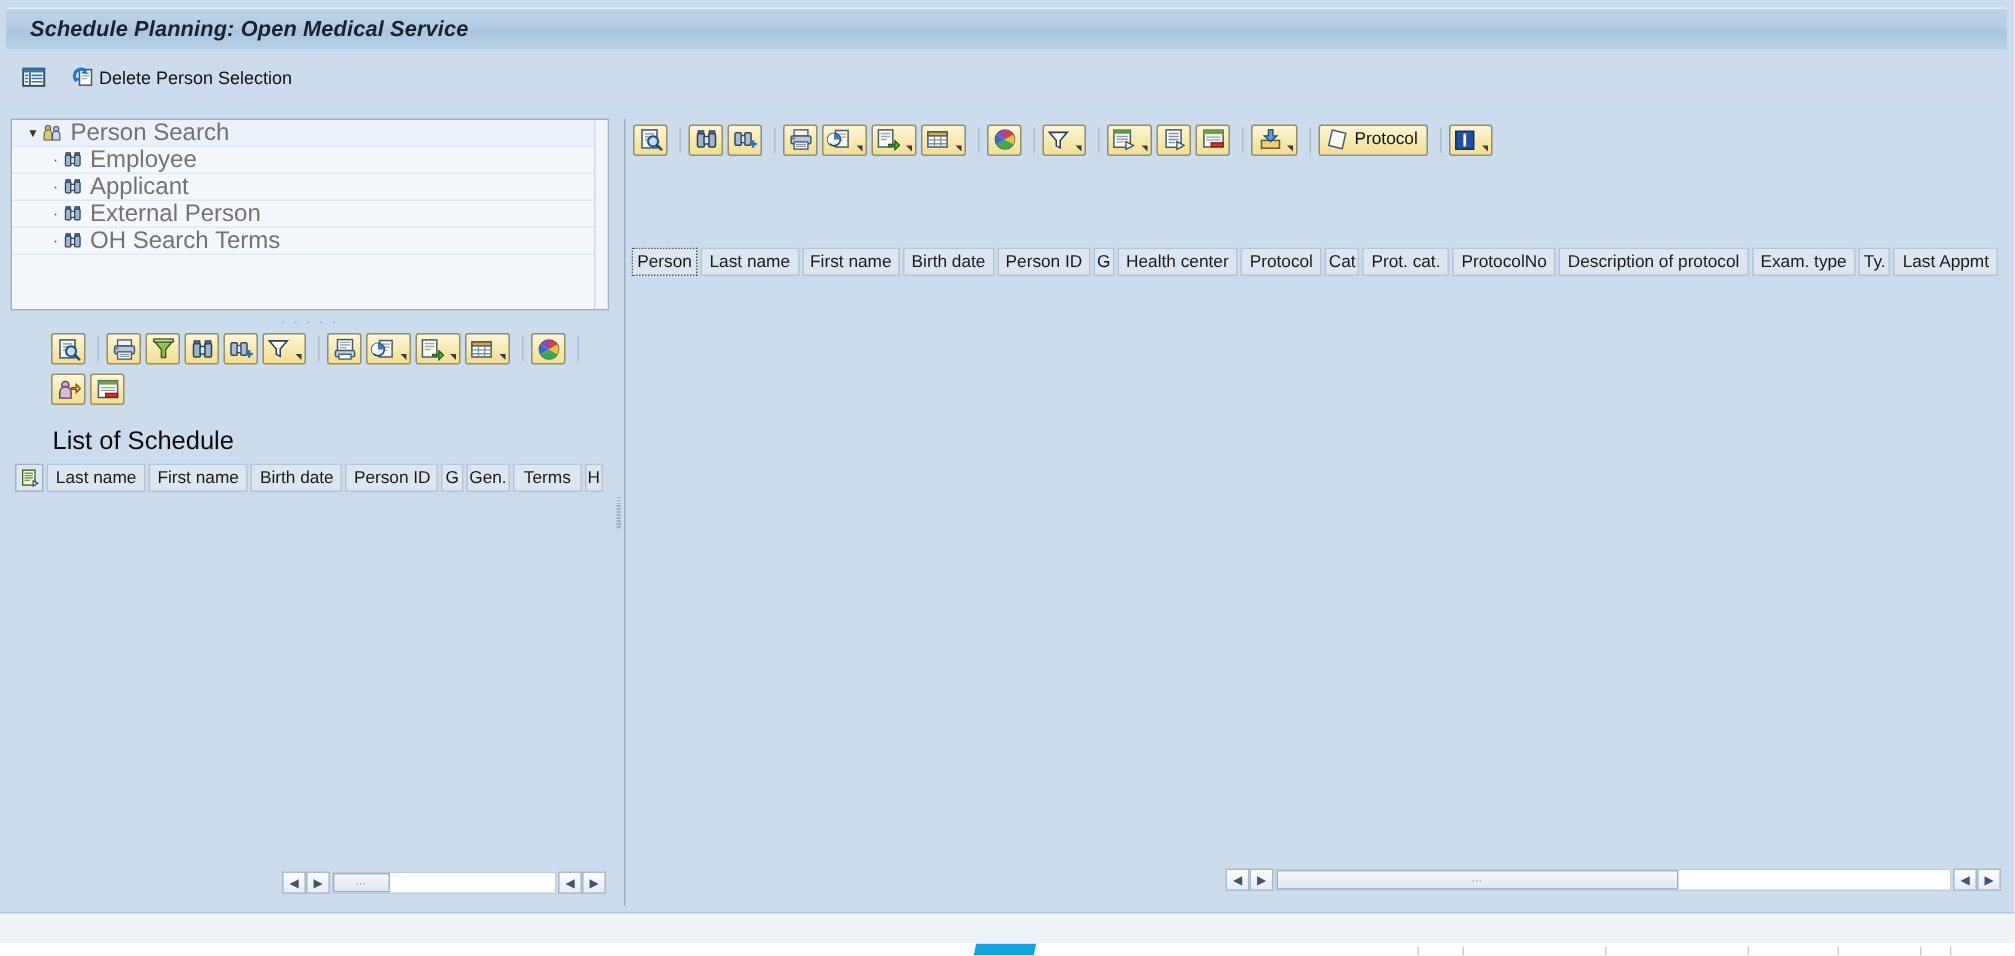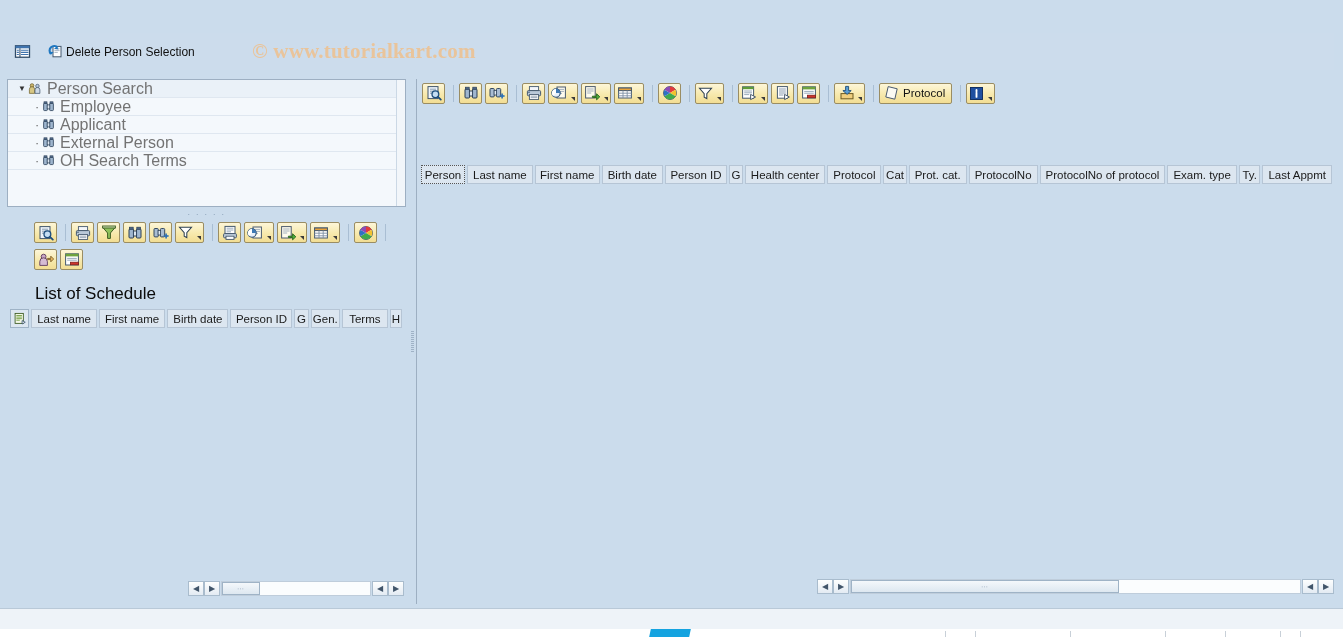--- a/index.html
+++ b/index.html
@@ -596,36 +596,38 @@
     <symbol id="sym-selectall" viewBox="0 0 16 16">
       <rect x="2.4" y="1.6" width="9.4" height="11.4" fill="#f4f8e8" stroke="#3d5b22" stroke-width="1"></rect>
       <path d="M3.8 4h6.4M3.8 5.8h6.4M3.8 7.6h6.4M3.8 9.4h4" stroke="#6f9c3e" stroke-width="1"></path>
       <path d="M10.4 9.8l3.6 1.9-3.6 2z" fill="#ffffff" stroke="#2f4a66" stroke-width="0.9"></path>
     </symbol>
   </defs>
 </svg>
 
 <div class="app-window">
 
+  <div class="title-bar">
+    <div class="title-text">Schedule Planning: Open Medical Service</div>
+  </div>
 
   <div class="app-toolbar">
     <div class="apptb-iconbtn">
       <svg class="ico" width="17" height="17">
           <use href="#sym-tablegrid"></use>
         </svg>
     </div>
     <div class="apptb-cmd">
       <svg class="ico" width="16" height="16">
           <use href="#sym-refresh-del"></use>
         </svg>
       <span class="lbl">Delete Person Selection</span>
     </div>
   </div>
 
-  <div class="watermark">© www.tutorialkart.com</div>
 
   <div class="content">
 
     <div class="left-pane">
 
       <div class="tree-box">
         <div class="tree-inner">
           <div class="tree-node root">
             <span class="twisty">▼</span>
             <svg class="ico" width="14" height="14">
@@ -893,21 +895,21 @@
           <div class="rt-col" style="width:66px">Last name</div>
           <div class="rt-col" style="width:65px">First name</div>
           <div class="rt-col" style="width:64px">Birth date</div>
           <div class="rt-col" style="width:62px">Person ID</div>
           <div class="rt-col" style="width:16px;padding:0">G</div>
           <div class="rt-col" style="width:84px">Health center</div>
           <div class="rt-col" style="width:58px">Protocol</div>
           <div class="rt-col" style="width:27px;padding:0">Cat</div>
           <div class="rt-col" style="width:58px">Prot. cat.</div>
           <div class="rt-col" style="width:72px">ProtocolNo</div>
-          <div class="rt-col" style="width:131px">ProtocolNo of protocol</div>
+          <div class="rt-col" style="width:131px">Description of protocol</div>
           <div class="rt-col" style="width:72px">Exam. type</div>
           <div class="rt-col" style="width:25px;padding:0">Ty.</div>
           <div class="rt-col" style="width:75px">Last Appmt</div>
         </div>
         <div class="rt-body"></div>
       </div>
 
       <div class="right-hscroll">
         <div class="sb-arrow">◀</div>
         <div class="sb-arrow">▶</div>

